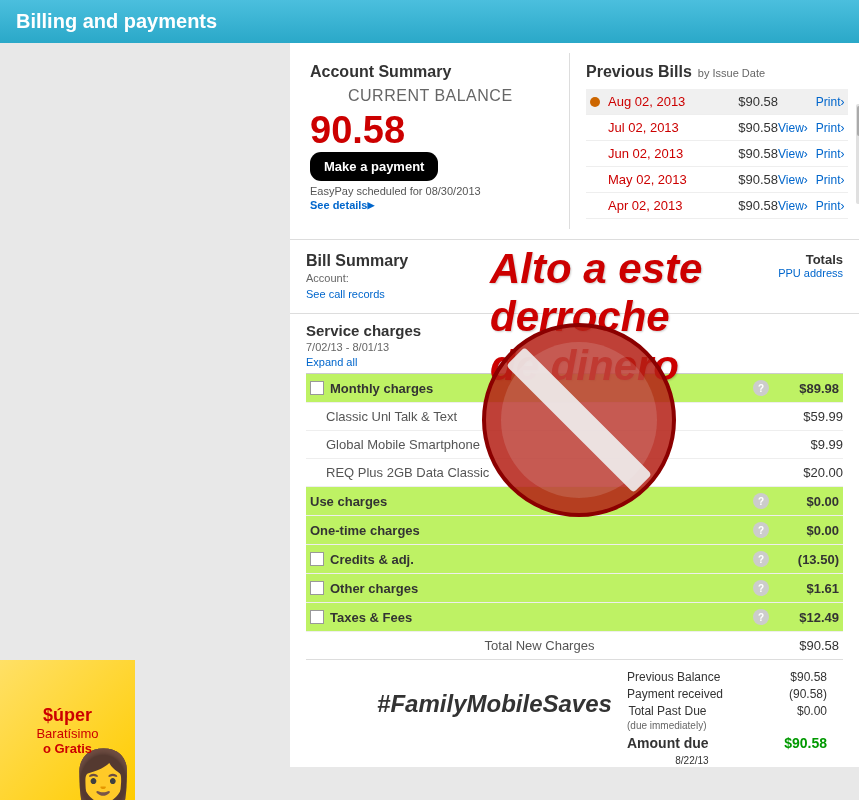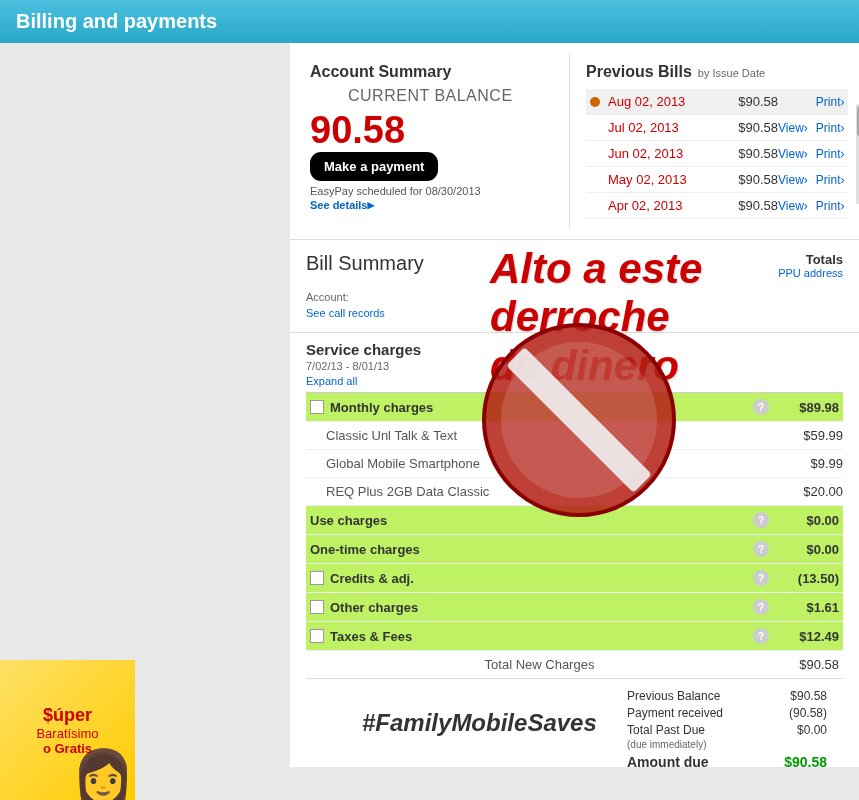--- a/index.html
+++ b/index.html
@@ -206,24 +206,24 @@
       position: relative;
       padding: 12px 16px;
       border-bottom: 1px solid #ddd;
     }
 
     .bill-summary-left {
       min-width: 180px;
     }
 
     .bill-summary-left h2 {
-      font-size: 20px;
-      font-weight: normal;
-      color: #333;
-      margin-bottom: 16px;
+      font-size: 16px;
+      font-weight: bold;
+      color: #333;
+      margin-bottom: 2px;
     }
 
     .account-label {
       font-size: 11px;
       color: #666;
       margin-bottom: 2px;
     }
 
     .see-call-records {
       color: #0066cc;
@@ -377,23 +377,25 @@
     }
 
     .hashtag-text {
       font-size: 24px;
       font-style: italic;
       color: #333;
       font-weight: bold;
       flex: 1;
       padding-top: 20px;
       padding-left: 40px;
+      text-align: center;
     }
 
     .balance-summary {
+      text-align: right;
       min-width: 200px;
       font-size: 12px;
     }
 
     .balance-summary-row {
       display: flex;
       justify-content: space-between;
       gap: 20px;
       margin-bottom: 3px;
       color: #333;

